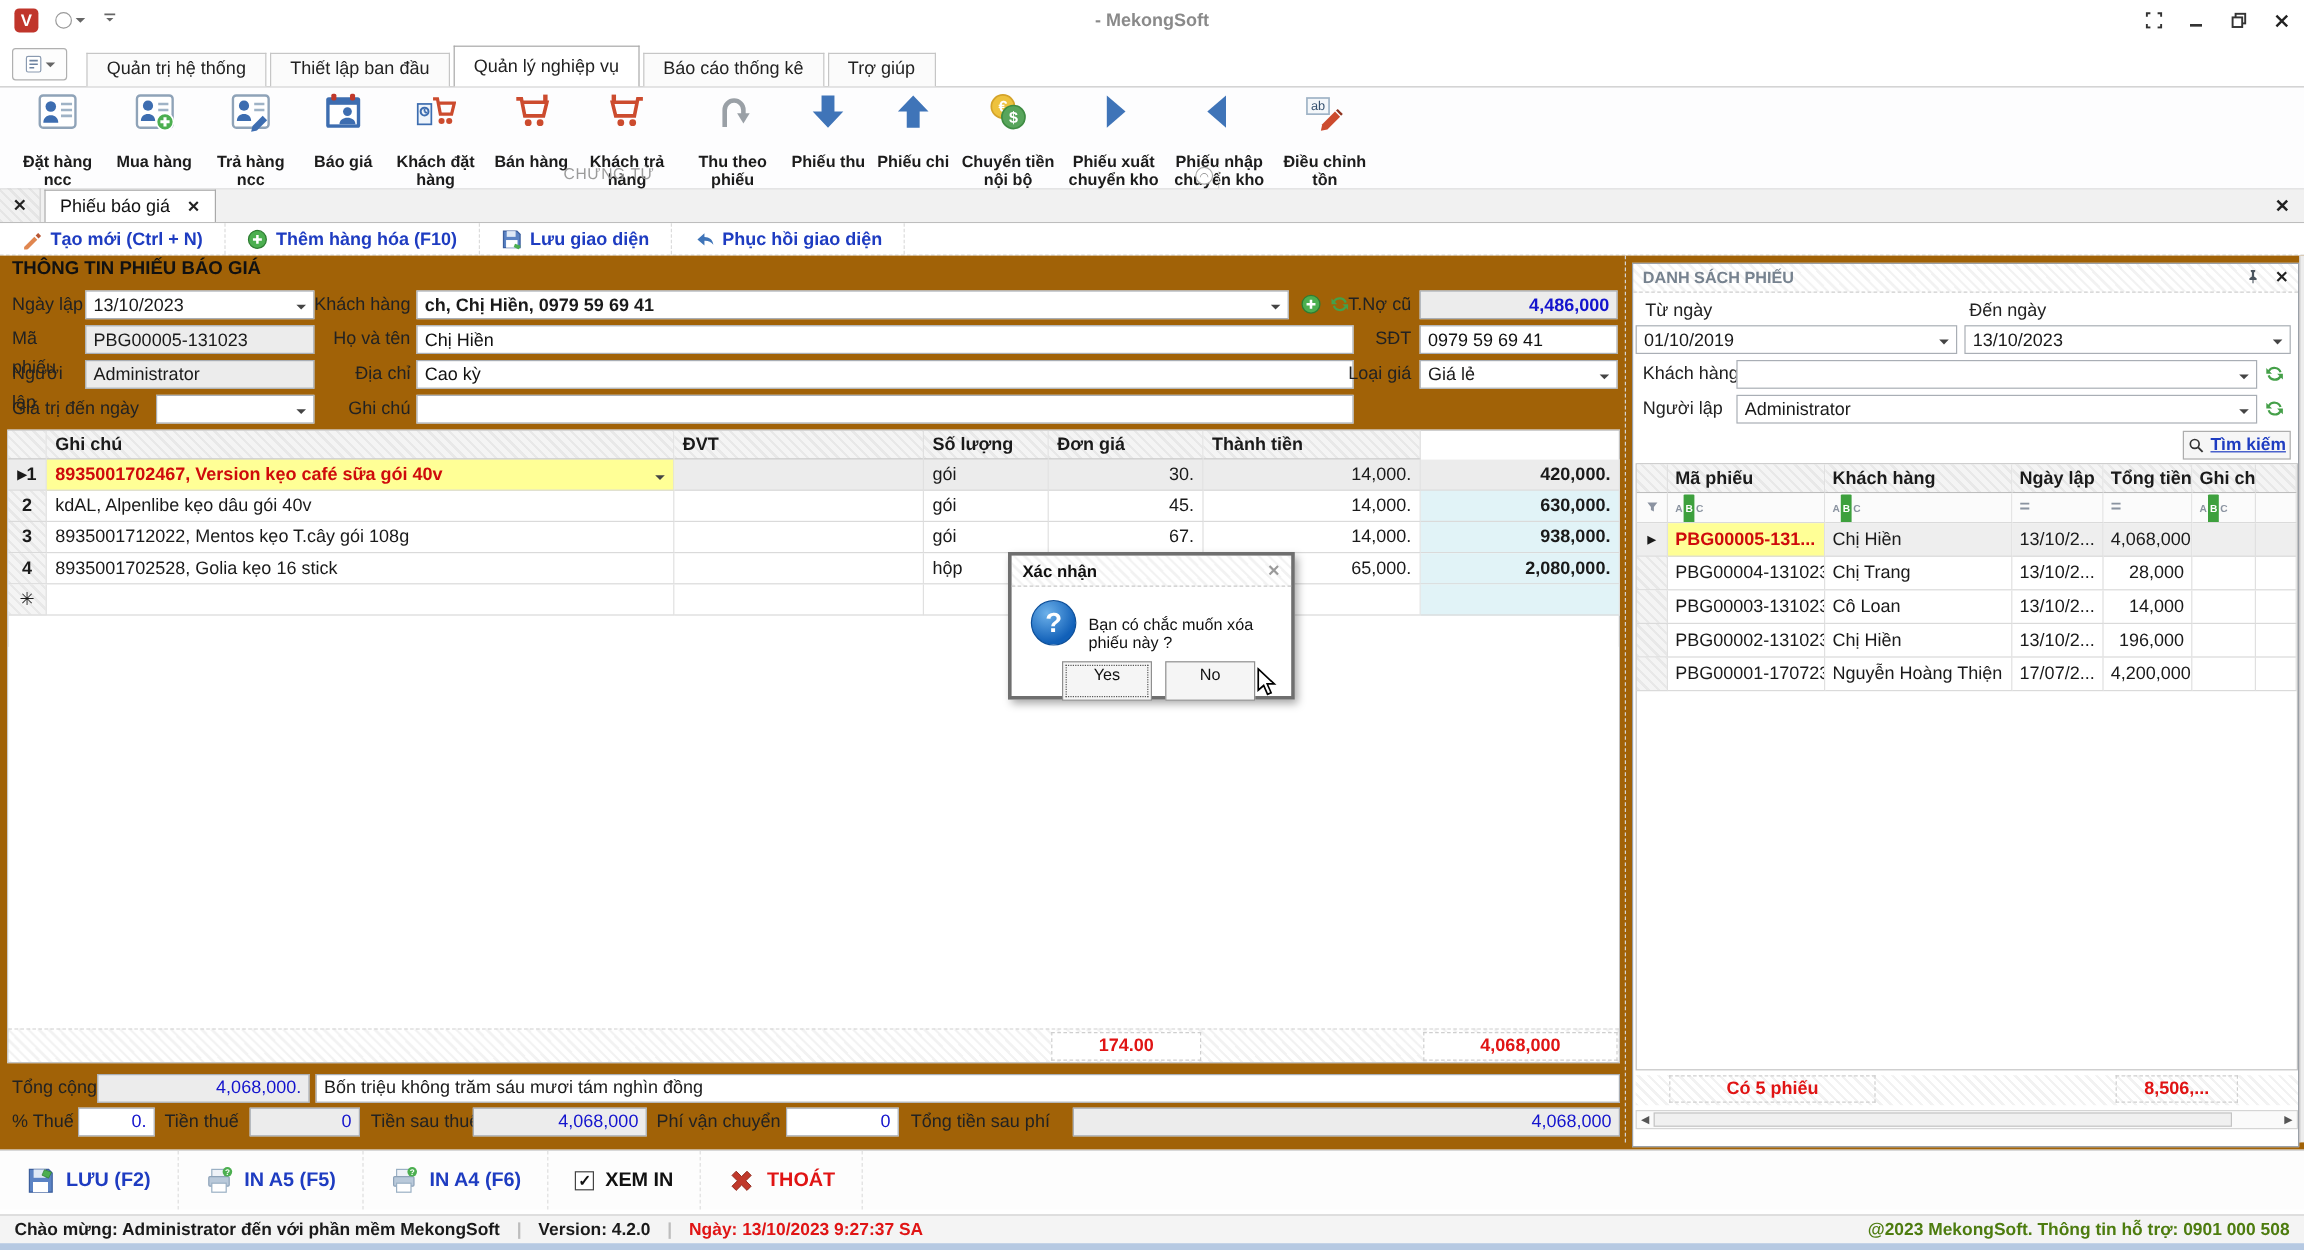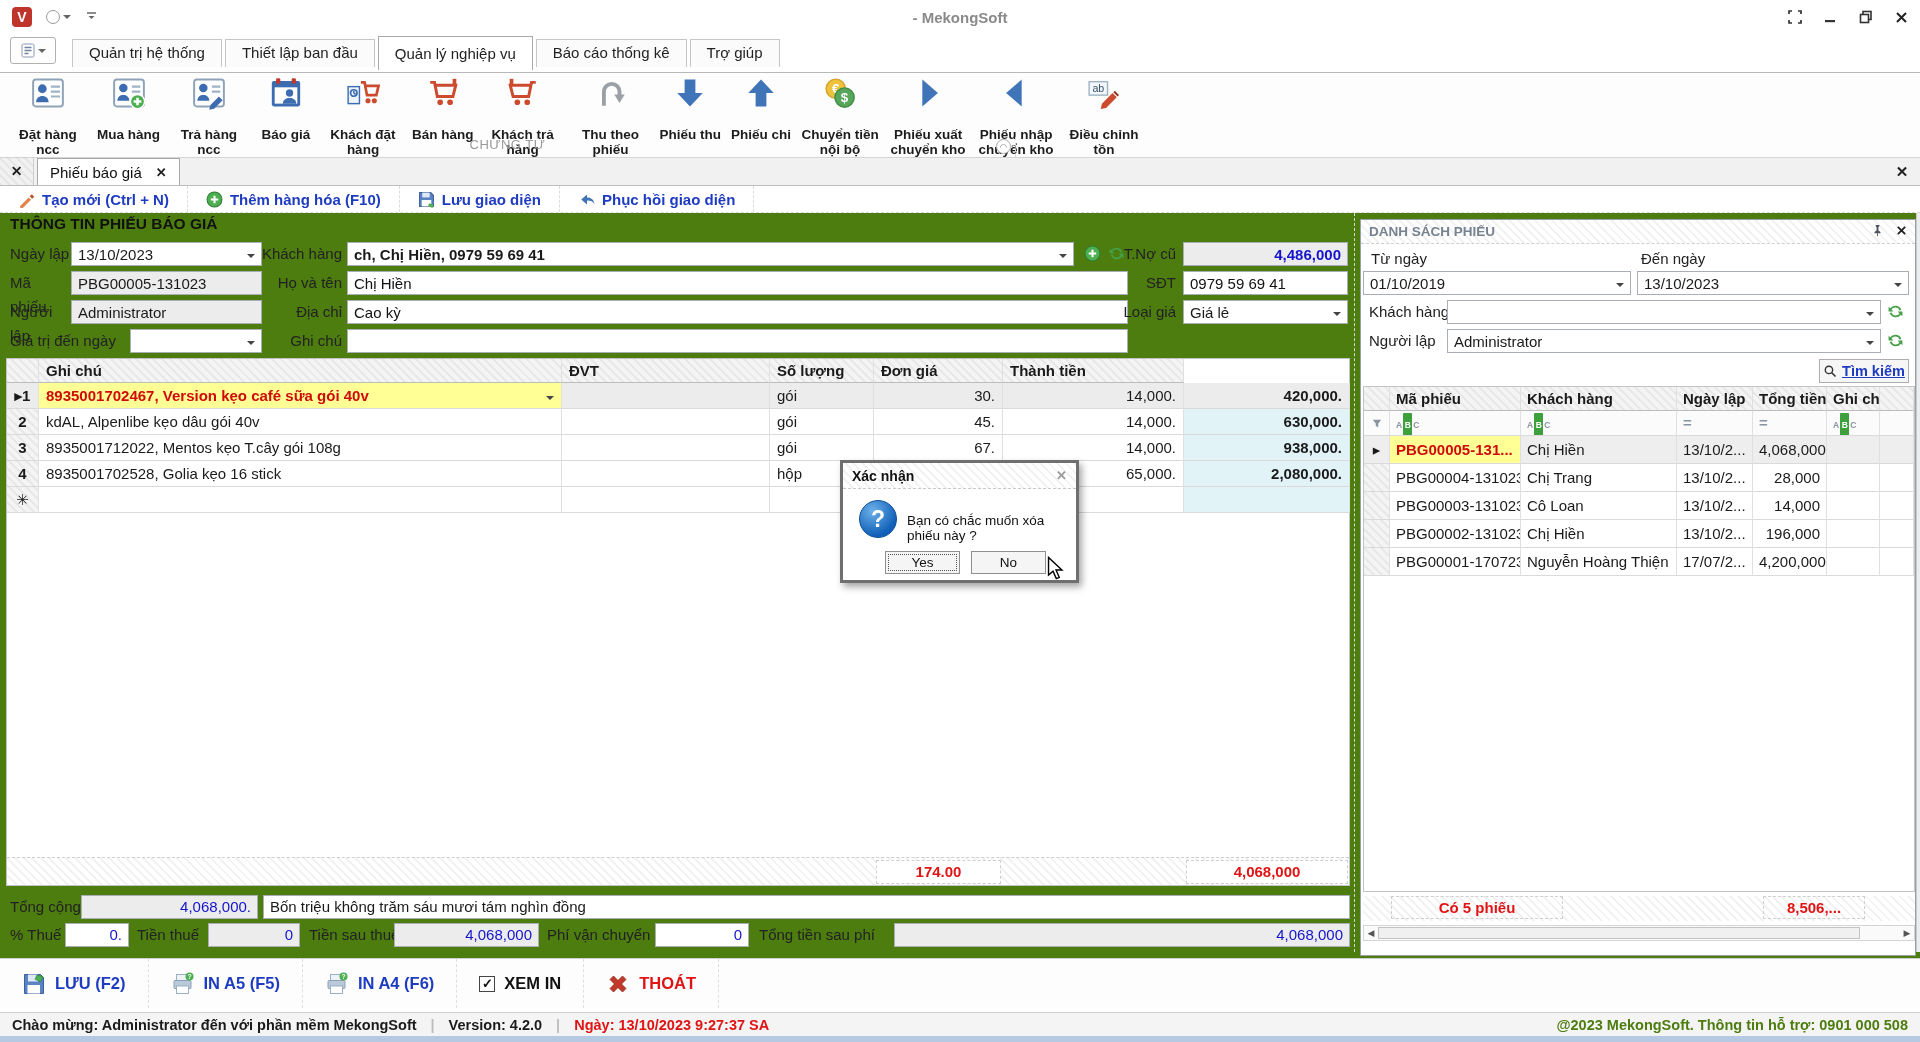--- a/index.html
+++ b/index.html
@@ -16,21 +16,21 @@
   .qat { display:flex; align-items:center; gap:14px; margin-left:14px; color:#555; }
   .circ { width:14px; height:14px; border:1.5px solid #9a9a9a; border-radius:50%; }
   .caret { width:0; height:0; border:4px solid transparent; border-top-color:#666; margin-top:4px; }
   .title-center { position:absolute; left:0; right:0; text-align:center; font-size:15px; pointer-events:none; }
   .title-center .main { font-weight:bold; color:#111; }
   .title-center .suffix { color:#8a8a8a; font-weight:bold; }
   .winbtns { margin-left:auto; display:flex; align-items:center; gap:22px; }
   .winbtns svg { display:block; }
 
   
-  .menubar { position:absolute; left:0; top:34px; width:1920px; height:39px; background:#fff; border-bottom:1px solid #b8b8b8; display:flex; align-items:center; }
+  .menubar { position:absolute; left:0; top:34px; width:1920px; height:39px; background:#fff; border-bottom:1px solid #b8b8b8; display:flex; align-items:flex-end; }
   .appmenu { width:46px; height:27px; border:1px solid #b0b0b0; border-radius:3px; margin:0 16px 5px 10px; display:flex; align-items:center; justify-content:center; gap:3px; background:#fdfdfd; }
   .mtab { height:28px; padding:4px 16px 0 16px; border:1px solid #c6c6c6; border-bottom:none; background:#fbfbfb; margin-right:3px; font-size:15px; color:#222; }
   .mtab.active { background:#fff; height:34px; padding-top:8px; border-color:#a9a9a9; position:relative; z-index:2; }
 
   
   .ribbon { position:absolute; left:0; top:73px; width:1920px; height:85px; background:#fdfdfe; border-bottom:1px solid #d5d5d5; }
   .ribbon-items { display:flex; align-items:flex-start; padding:3px 0 0 4px; height:64px; }
   .tbi { display:flex; flex-direction:column; align-items:center; padding:0 5px; min-width:66px; max-width:88px; text-align:center; }
   .tbi svg { width:34px; height:34px; }
   .tbi .lbl { font-size:13.5px; font-weight:bold; color:#1c1c1c; line-height:1.12; margin-top:17px; }
@@ -43,21 +43,21 @@
   .doctab { height:27px; background:#fff; border:1px solid #a9a9a9; border-bottom:none; padding:0 12px; display:flex; align-items:center; gap:14px; margin-left:3px; font-size:15px; color:#111; }
   .doctab .x { font-weight:bold; font-size:13px; color:#222; }
   .dt-close-r { position:absolute; right:4px; top:0; width:28px; height:28px; display:flex; align-items:center; justify-content:center; font-weight:bold; color:#222; }
 
   
   .actionbar { position:absolute; left:0; top:186px; width:1920px; height:27px; background:#fff; border-bottom:1px dashed #d8d8d8; display:flex; align-items:center; }
   .action { display:flex; align-items:center; gap:7px; padding:0 18px; color:#1e3cc1; font-weight:bold; font-size:15px; height:100%; border-right:1px dashed #dcdcdc; }
   .action svg { width:17px; height:17px; }
 
   
-  .main { position:absolute; left:0; top:213px; width:1920px; height:745px; background:#4d7c0f; }
+  .main { position:absolute; left:0; top:213px; width:1920px; height:745px; background:#a16207; }
   .left { position:absolute; left:4px; top:0; width:1348px; height:739px; }
   .split-v { position:absolute; left:1354px; top:0; width:1px; height:739px; border-left:1px dashed #d5d5d5; }
   .rightstrip { position:absolute; left:1916px; top:0; width:4px; height:739px; background:#ededed; border-left:1px solid #c9c9c9; }
   .section-title { position:absolute; left:6px; top:2px; font-weight:bold; font-size:15.5px; color:#111; }
 
   .frow-label { position:absolute; height:24px; line-height:24px; color:#222; }
   .frow-label.r { text-align:right; }
   .fld { position:absolute; height:24px; border:1px solid #a9aeb5; background:#fff; display:flex; align-items:center; padding:0 6px; overflow:hidden; white-space:nowrap; }
   .fld.ro { background:#ececec; }
   .fld .dd { margin-left:auto; width:0; height:0; border:4.5px solid transparent; border-top-color:#444; margin-top:8px; }
@@ -128,21 +128,21 @@
   .statusbar .right { margin-left:auto; color:#4d7c0f; }
   .bluebar { position:absolute; left:0; top:1036px; width:1920px; height:6px; background:#b6c9e2; }
 
   
   .dialog { position:absolute; left:840px; top:460px; width:239px; height:123px; background:#fff; border:3px solid #6f6f6f; box-shadow:3px 4px 7px rgba(0,0,0,.35); z-index:50; }
   .dtitle { height:26px; display:flex; align-items:center; padding:0 9px; font-weight:bold; font-size:14px; color:#111; border-bottom:1px dashed #c9c9c9; }
   .dtitle .x { margin-left:auto; color:#9a9a9a; font-weight:bold; font-size:13px; }
   .dbody { position:relative; height:91px; }
   .qicon { position:absolute; left:16px; top:11px; width:38px; height:38px; border-radius:50%; background:radial-gradient(circle at 35% 28%, #6db1ea, #1160b8 70%); color:#fff; font-weight:bold; font-size:23px; display:flex; align-items:center; justify-content:center; border:1px solid #0d4f99; }
   .dmsg { position:absolute; left:64px; top:24px; font-size:13.5px; color:#111; }
-  .dbtn { position:absolute; top:62px; height:23px; width:75px; border:1px solid #8f8f8f; background:#f5f5f5; text-align:center; line-height:21px; font-size:13.5px; color:#111; }
+  .dbtn { position:absolute; top:62px; height:33px; width:75px; border:1px solid #8f8f8f; background:#f5f5f5; text-align:center; line-height:21px; font-size:13.5px; color:#111; }
   .dbtn.yes { left:42px; outline:1px dotted #555; outline-offset:-4px; }
   .dbtn.no { left:128px; }
 
   .cursor { position:absolute; left:1046px; top:556px; z-index:60; }
 </style>
 </head>
 <body>
 
 <div class="titlebar">
   <div class="vlogo">V</div>

